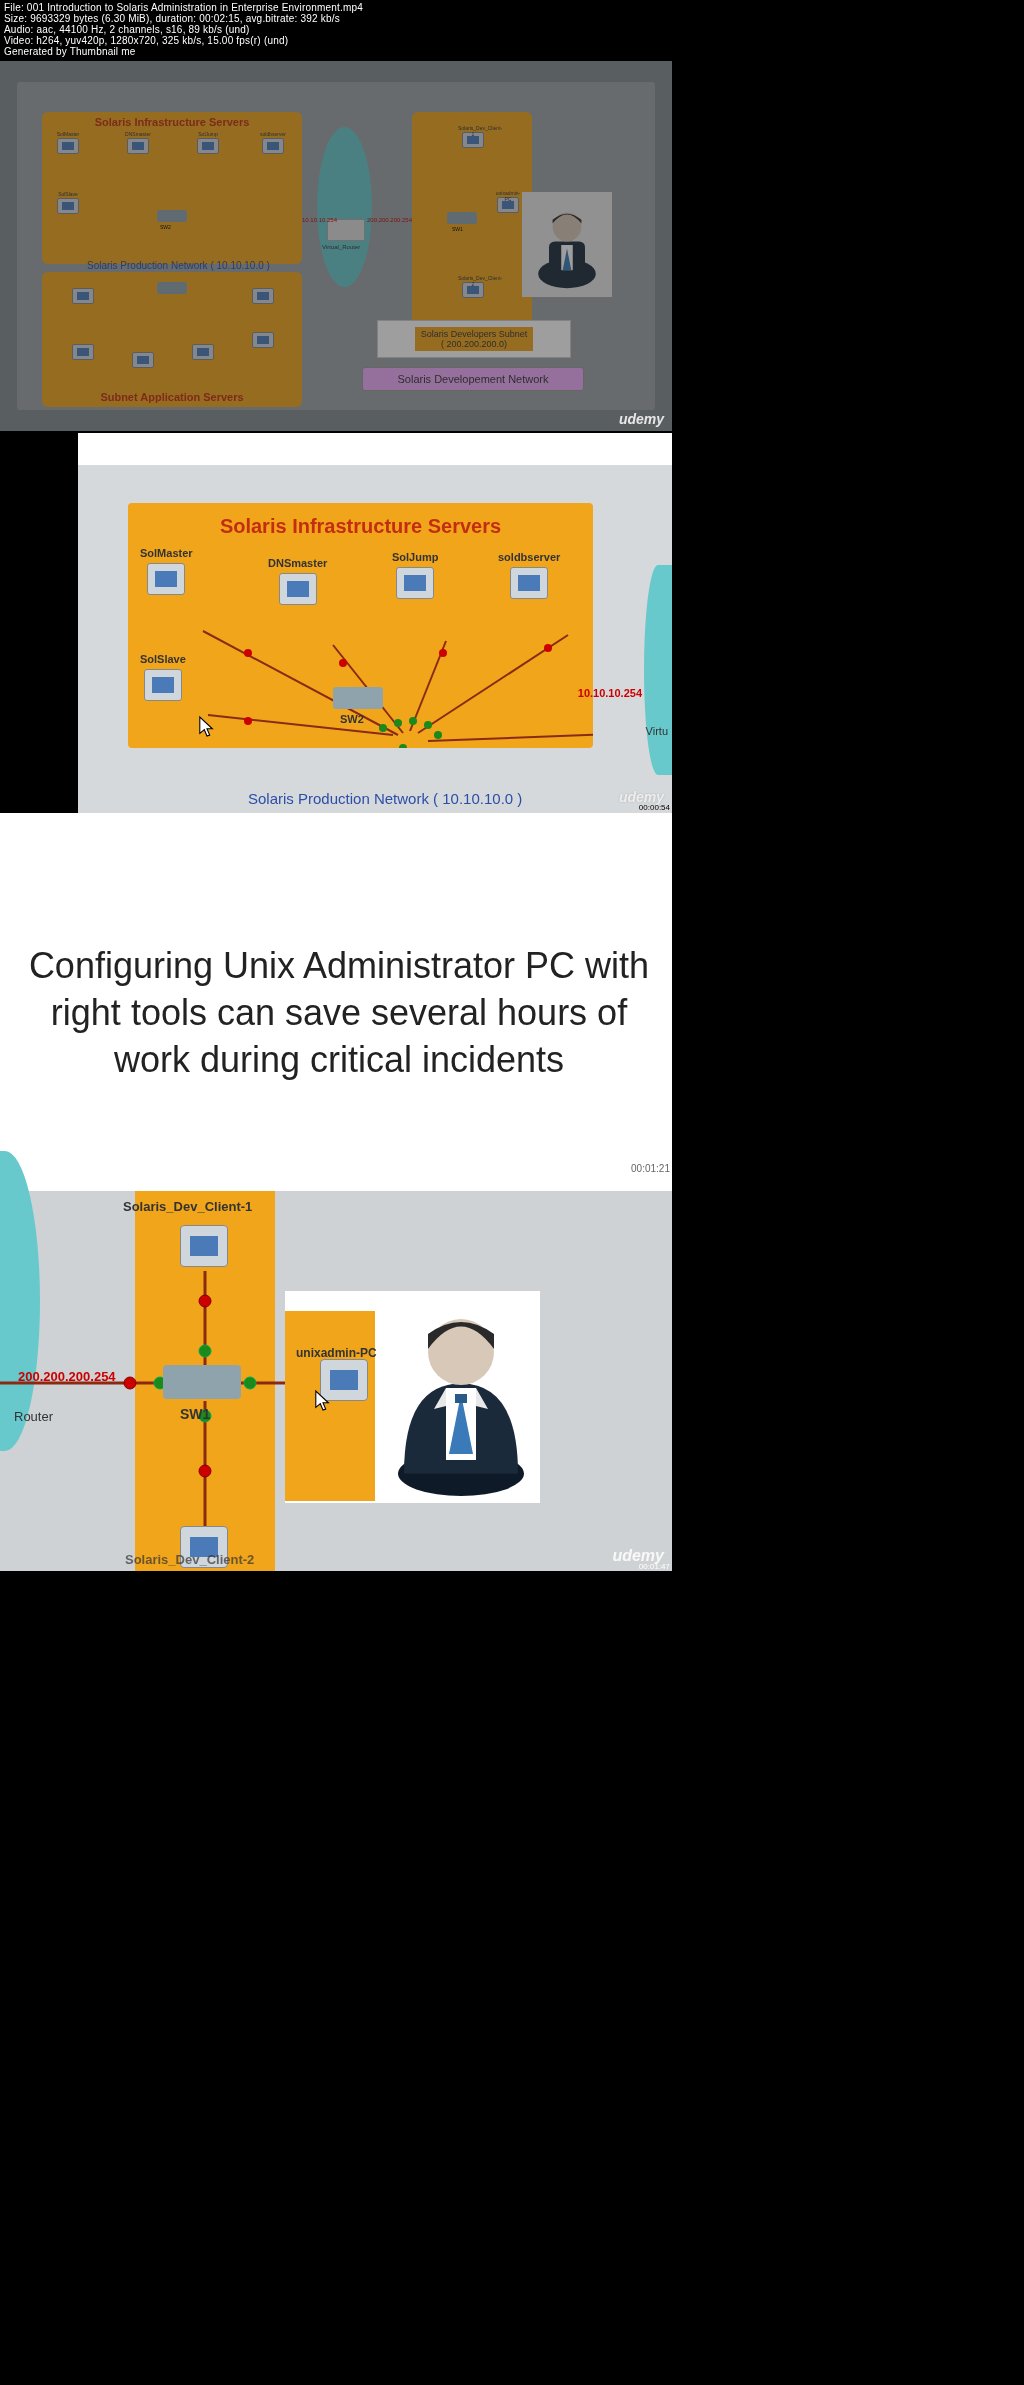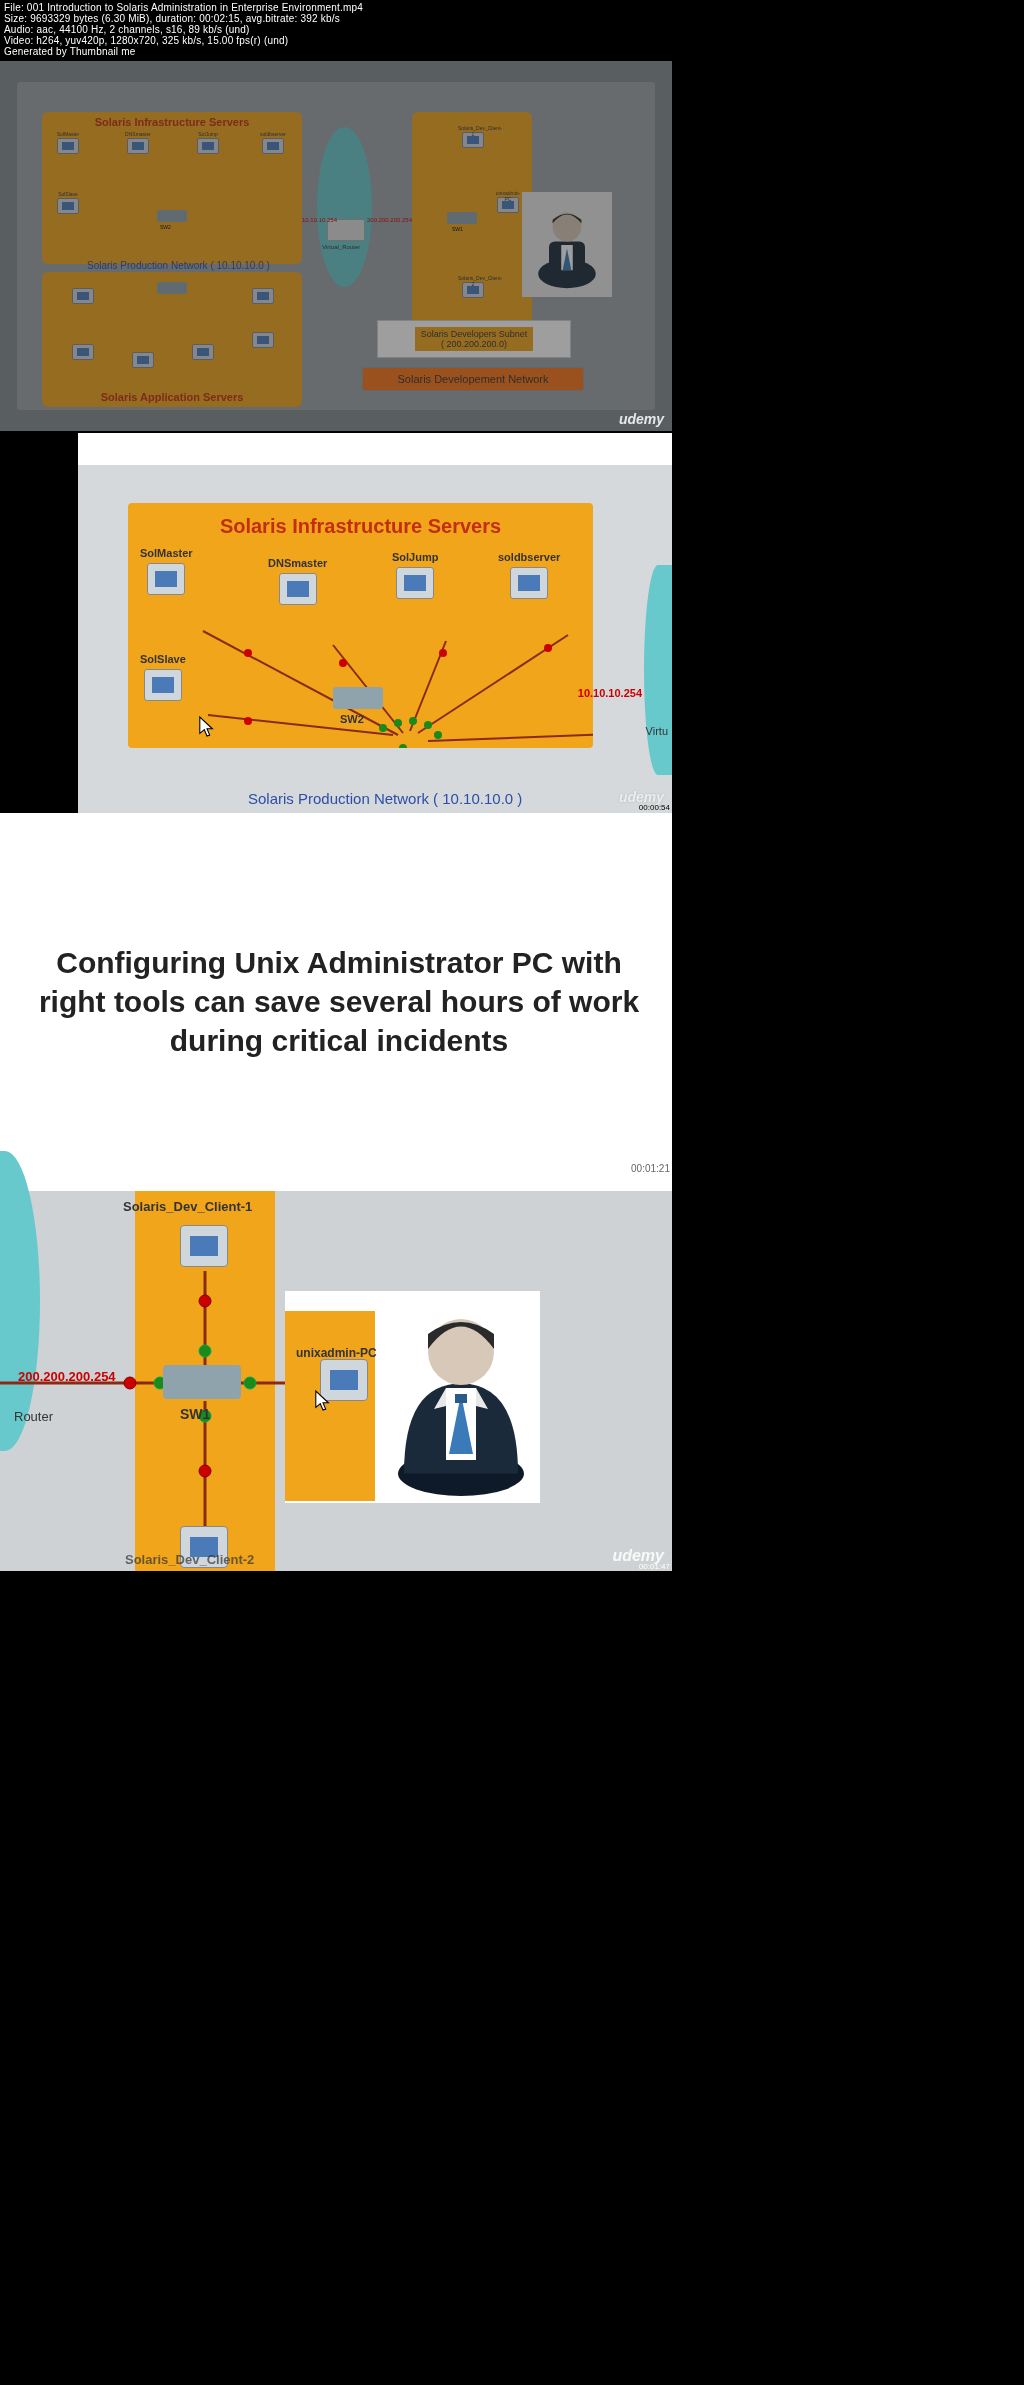--- a/index.html
+++ b/index.html
@@ -18,21 +18,21 @@
   .f1 .net-label { position:absolute; left:70px; top:178px; font-size:10px; color:#2b4ea8; }
   .f1 .ellipse { position:absolute; left:300px; top:45px; width:55px; height:160px; background:#67c9cc; border-radius:50%; }
   .f1 .vrt { position:absolute; left:310px; top:137px; width:36px; height:20px; background:#ddd; border:1px solid #aaa; font-size:6px; text-align:center; }
   .f1 .vrtlabel { position:absolute; left:305px; top:162px; font-size:6px; color:#333; }
   .f1 .ip1 { position:absolute; left:285px; top:135px; font-size:6px; color:#c00; }
   .f1 .ip2 { position:absolute; left:350px; top:135px; font-size:6px; color:#c00; }
   .f1 .user { position:absolute; left:505px; top:110px; width:90px; height:105px; background:#e8e8e8; display:flex; align-items:center; justify-content:center; }
   .f1 .callout { position:absolute; left:360px; top:238px; width:192px; height:36px; background:#fff; border:1px solid #ccc; display:flex; align-items:center; justify-content:center; }
   .f1 .callout-inner { background:#f1a51b; padding:2px 6px; text-align:center; }
   .f1 .callout-inner div { font-size:9px; color:#333; }
-  .f1 .devbtn { position:absolute; left:345px; top:285px; width:220px; height:22px; background:#f97316; border:1px solid #999; border-radius:3px; text-align:center; font-size:11px; color:#333; line-height:22px; }
+  .f1 .devbtn { position:absolute; left:345px; top:285px; width:220px; height:22px; background:#f0abfc; border:1px solid #999; border-radius:3px; text-align:center; font-size:11px; color:#333; line-height:22px; }
   .f1 .udemy { position:absolute; right:8px; bottom:4px; color:#fff; font-size:14px; font-style:italic; font-weight:bold; opacity:0.85; }
   .f1 .ts { position:absolute; right:2px; bottom:-12px; color:#fff; font-size:8px; }
   .pc { position:absolute; width:22px; height:20px; }
   .pc .mon { width:20px; height:14px; background:#cfd6dc; border:1px solid #888; border-radius:2px; display:flex; align-items:center; justify-content:center; }
   .pc .mon .scr { width:12px; height:8px; background:#4a7ab8; }
   .pc .lbl { font-size:5px; color:#333; text-align:center; position:absolute; top:-7px; left:-4px; width:30px; }
 
   
   .f2 { height:380px; background:#fff; position:relative; }
   .f2 .black { position:absolute; left:0; top:0; width:78px; height:100%; background:#000; }
@@ -49,21 +49,21 @@
   .f2 .netlbl { position:absolute; left:170px; bottom:6px; font-size:15px; color:#2b4ea8; }
   .f2 .iplbl { position:absolute; right:30px; top:222px; font-size:11px; color:#c00; font-weight:bold; }
   .f2 .virt { position:absolute; right:4px; top:260px; font-size:11px; color:#333; }
   .f2 .cursor { position:absolute; left:120px; top:250px; }
   .f2 .udemy { position:absolute; right:8px; bottom:8px; color:#fff; font-size:14px; font-style:italic; font-weight:bold; opacity:0.55; text-shadow:0 0 2px #888; }
   .f2 .ts { position:absolute; right:2px; bottom:1px; color:#000; font-size:8px; }
   .f2 svg.lines { position:absolute; inset:0; }
 
   
   .f3 { height:378px; background:#fff; position:relative; }
-  .f3 .txt { position:absolute; left:24px; right:18px; top:130px; text-align:center; font-size:30px; font-weight:bold; color:#222; line-height:1.3; font-family: "Trebuchet MS", Verdana, sans-serif; }
+  .f3 .txt { position:absolute; left:24px; right:18px; top:130px; text-align:center; font-size:36px; font-weight:normal; color:#222; line-height:1.3; font-family: "Trebuchet MS", Verdana, sans-serif; }
   .f3 .ts { position:absolute; right:2px; bottom:17px; color:#666; font-size:10px; }
 
   
   .f4 { height:380px; background:#cfd2d4; position:relative; }
   .f4 .ell { position:absolute; left:-30px; top:-40px; width:70px; height:300px; background:#67c9cc; border-top-right-radius:50%; border-bottom-right-radius:50%; }
   .f4 .box { position:absolute; left:135px; top:0; width:140px; height:380px; background:#f1a51b; }
   .f4 .cli { position:absolute; left:123px; top:8px; font-size:13px; color:#333; font-weight:bold; }
   .f4 .cli2 { position:absolute; left:125px; bottom:4px; font-size:13px; color:#333; font-weight:bold; opacity:0.7; }
   .f4 .mon { width:46px; height:40px; background:#cfd6dc; border:1px solid #888; border-radius:4px; display:flex; align-items:center; justify-content:center; margin:0 auto; }
   .f4 .mon .scr { width:28px; height:20px; background:#4a7ab8; }
@@ -159,21 +159,21 @@
           <div class="mon">
             <div class="scr"></div>
           </div>
         </div>
       <div class="pc" style="left:210px; top:60px;">
           <div class="mon">
             <div class="scr"></div>
           </div>
         </div>
       <div style="position:absolute; left:115px; top:10px; width:30px; height:12px; background:#8fa3ad; border-radius:2px;"></div>
-      <div class="box-title" style="position:absolute; bottom:4px; left:0; right:0;">Solaris Application Servers</div>
+      <div class="box-title" style="position:absolute; bottom:4px; left:0; right:0;">Subnet Application Servers</div>
     </div>
     <div class="ellipse"></div>
     <div class="vrt"></div>
     <div class="vrtlabel">Virtual_Router</div>
     <div class="ip1">10.10.10.254</div>
     <div class="ip2">200.200.200.254</div>
     <div class="box b3">
       <div class="pc" style="left:50px; top:20px;">
           <div class="lbl">Solaris_Dev_Client-1</div>
           <div class="mon">

